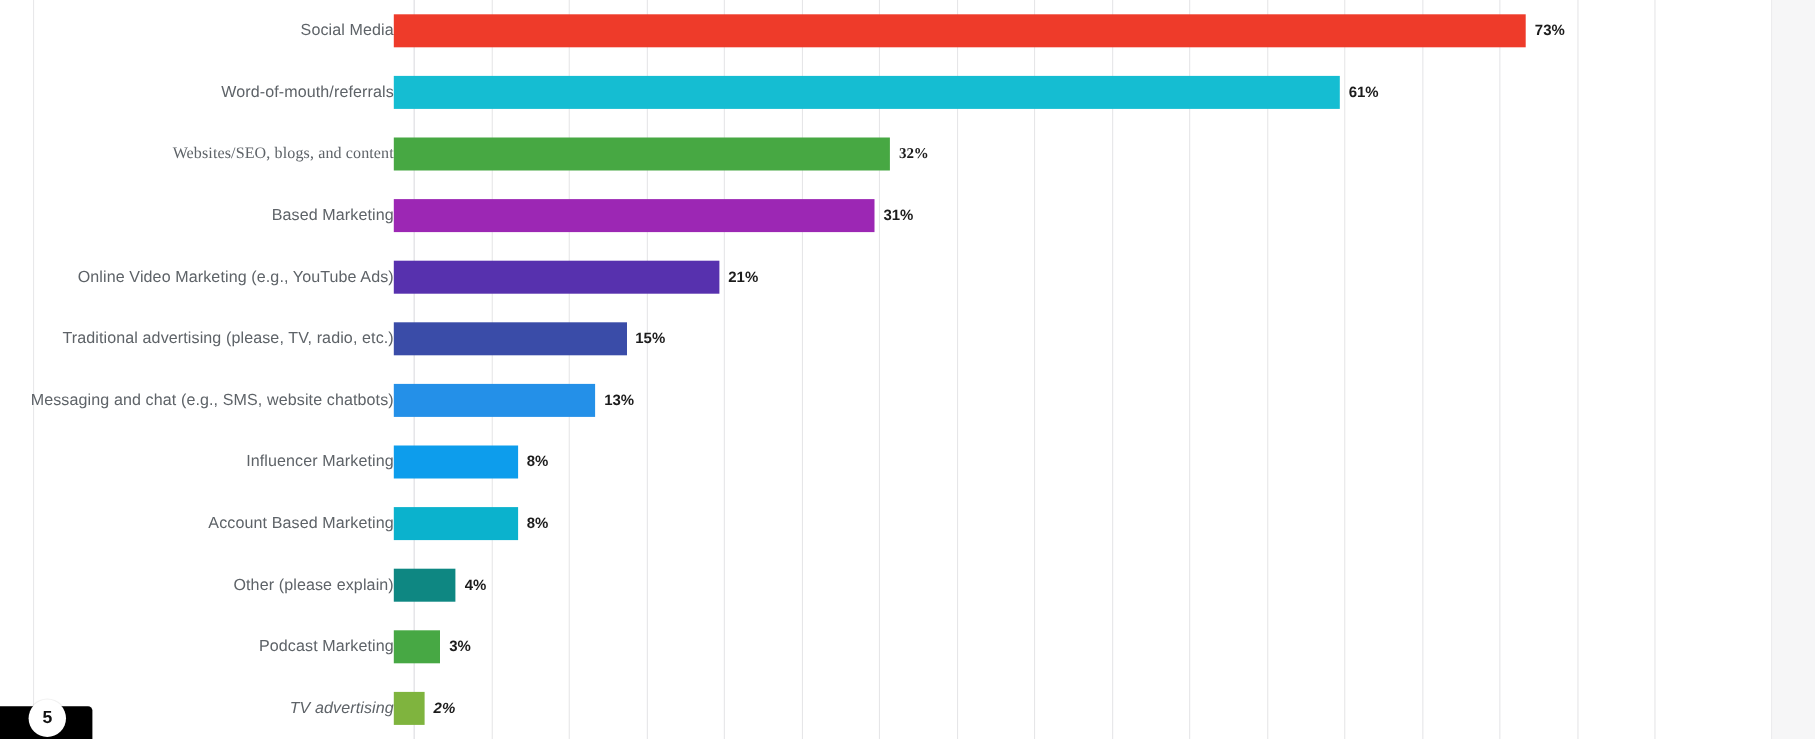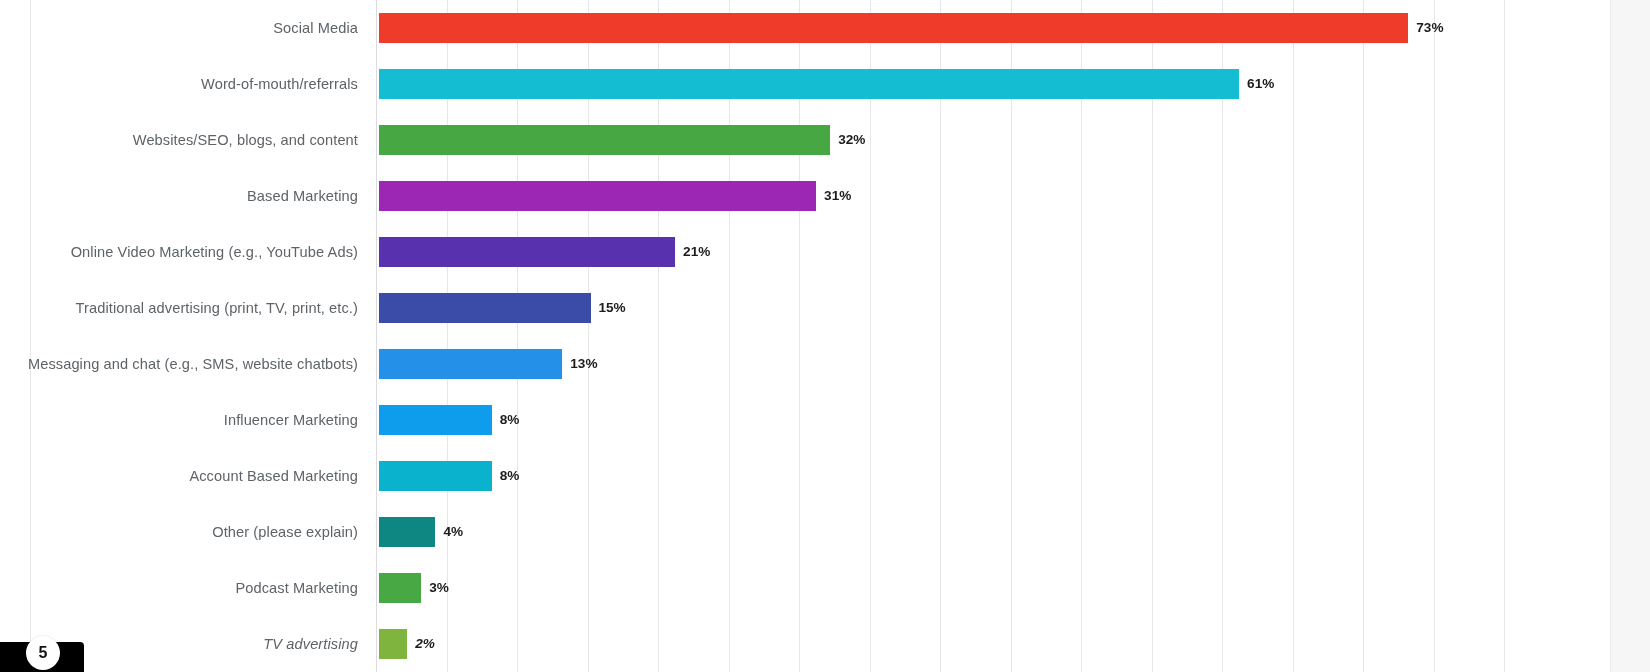--- a/index.html
+++ b/index.html
@@ -98,21 +98,21 @@
     text-align: right;
     font-size: 14.6px;
     color: #5e6368;
     letter-spacing: 0.1px;
     white-space: nowrap;
     line-height: 1;
   }
 
   .bar-wrap {
     position: absolute;
-    left: 379px;
+    left: 358px;
     display: flex;
     align-items: center;
     height: 100%;
   }
 
   .bar {
     height: 30px;
     border-radius: 0;
   }
 
@@ -195,21 +195,21 @@
             <div class="bar-value">73%</div>
           </div>
         </div>
         <div class="row" style="top: 56px; height: 56px;">
           <div class="cat-label">Word-of-mouth/referrals</div>
           <div class="bar-wrap">
             <div class="bar" style="width: 860.1px; background: rgb(21, 189, 210);"></div>
             <div class="bar-value">61%</div>
           </div>
         </div>
-        <div class="row" style="top: 112px; height: 56px;">
+        <div class="row" style="top: 112px; height: 56px; font-family: Liberation Serif, serif;">
           <div class="cat-label">Websites/SEO, blogs, and content</div>
           <div class="bar-wrap">
             <div class="bar" style="width: 451.2px; background: rgb(71, 168, 67);"></div>
             <div class="bar-value">32%</div>
           </div>
         </div>
         <div class="row" style="top: 168px; height: 56px;">
           <div class="cat-label">Based Marketing</div>
           <div class="bar-wrap">
             <div class="bar" style="width: 437.1px; background: rgb(156, 39, 180);"></div>
@@ -217,21 +217,21 @@
           </div>
         </div>
         <div class="row" style="top: 224px; height: 56px;">
           <div class="cat-label">Online Video Marketing (e.g., YouTube Ads)</div>
           <div class="bar-wrap">
             <div class="bar" style="width: 296.1px; background: rgb(87, 49, 174);"></div>
             <div class="bar-value">21%</div>
           </div>
         </div>
         <div class="row" style="top: 280px; height: 56px;">
-          <div class="cat-label">Traditional advertising (print, TV, print, etc.)</div>
+          <div class="cat-label">Traditional advertising (please, TV, radio, etc.)</div>
           <div class="bar-wrap">
             <div class="bar" style="width: 211.5px; background: rgb(58, 76, 168);"></div>
             <div class="bar-value">15%</div>
           </div>
         </div>
         <div class="row" style="top: 336px; height: 56px;">
           <div class="cat-label">Messaging and chat (e.g., SMS, website chatbots)</div>
           <div class="bar-wrap">
             <div class="bar" style="width: 183.3px; background: rgb(36, 144, 232);"></div>
             <div class="bar-value">13%</div>

